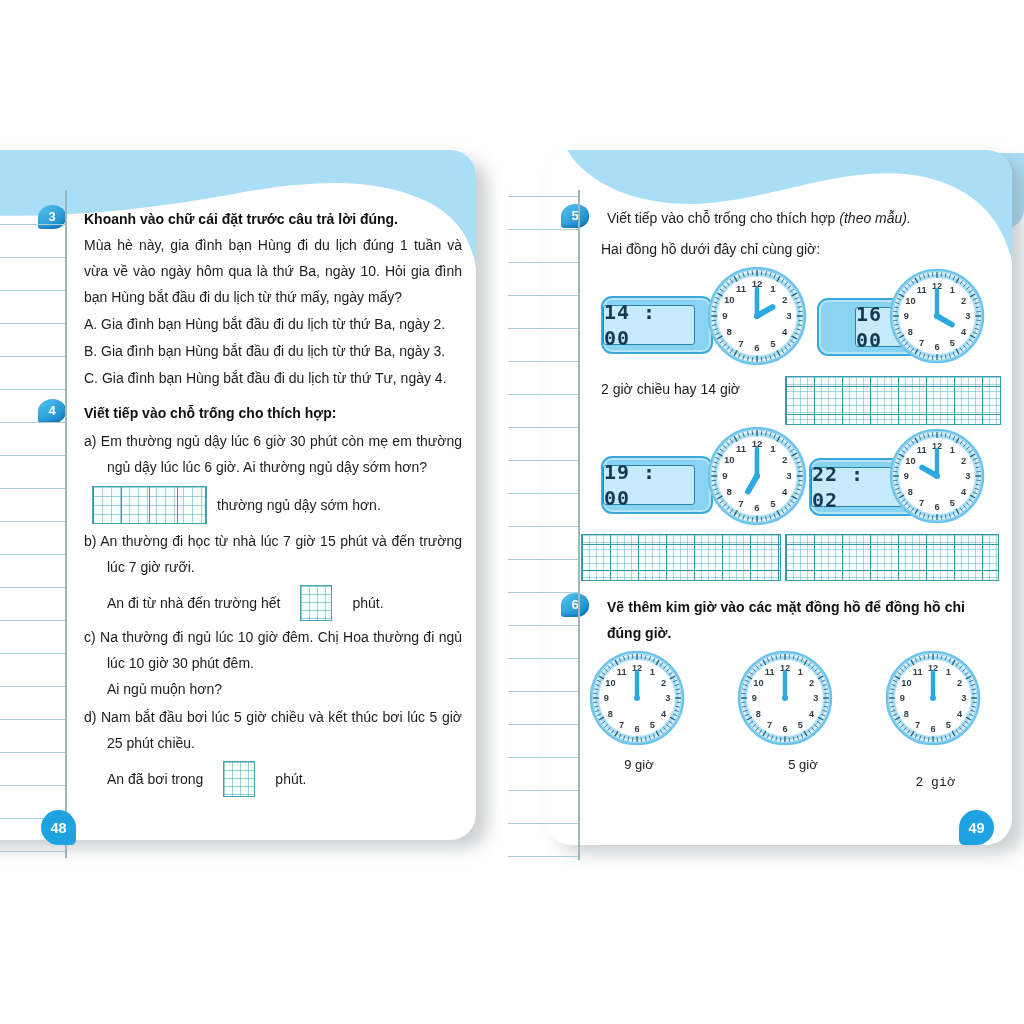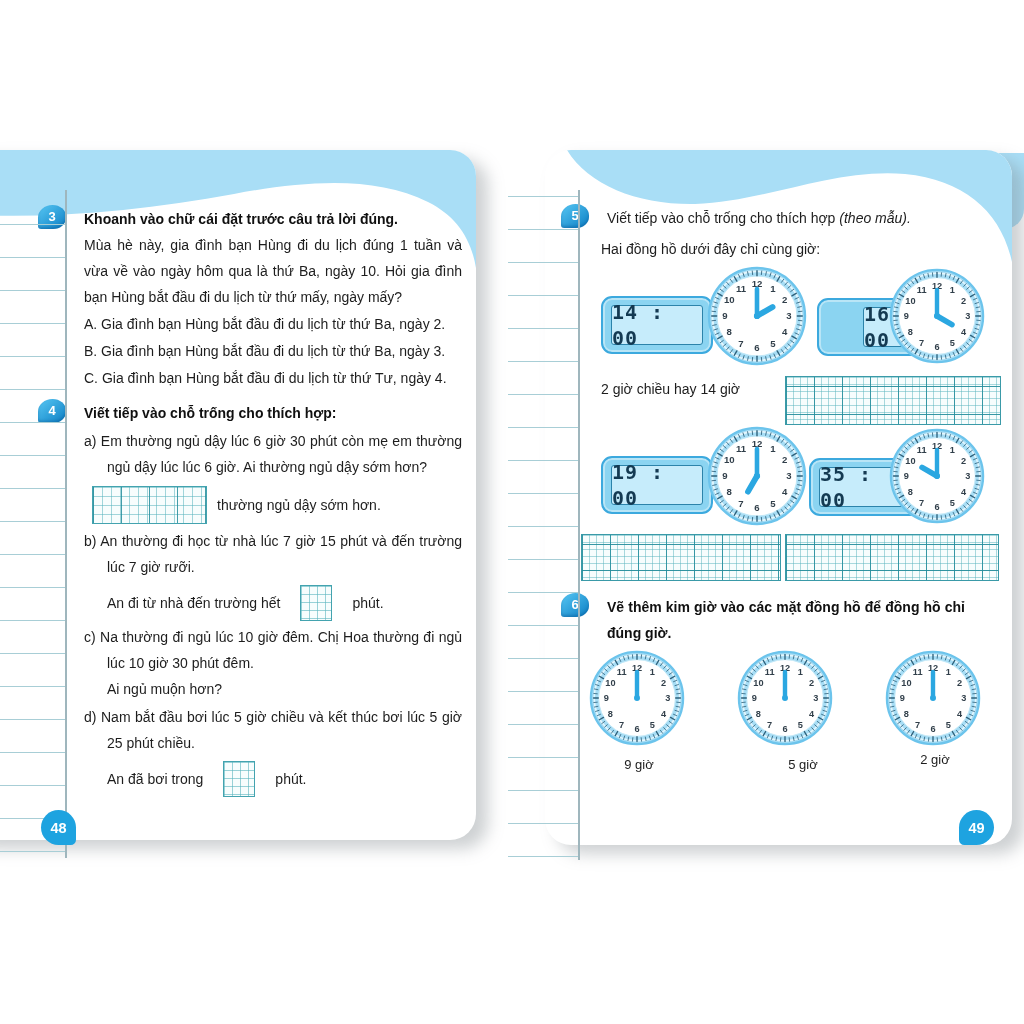--- a/index.html
+++ b/index.html
@@ -56,21 +56,21 @@
 
   
   .content-right{position:absolute;inset:0;font-size:14px;line-height:26px;z-index:1;}
   .abs{position:absolute;}
   .title5{left:62px;top:55px;width:380px;}
   .subtitle5{left:56px;top:86px;}
   .caption5{left:56px;top:226px;}
   .p6block{left:62px;top:444px;width:358px;text-align:justify;}
 
   
-  .digital{position:absolute;width:108px;height:54px;background:#8bd4f1;border:2.5px solid #3ca9de;border-radius:11px;display:flex;align-items:center;justify-content:center;box-shadow:inset 0 0 0 2px rgba(255,255,255,.4);}
+  .digital{position:absolute;width:108px;height:54px;background:#8bd4f1;border:2.5px solid #3ca9de;border-radius:11px;display:flex;align-items:center;box-shadow:inset 0 0 0 2px rgba(255,255,255,.4);}
   .screen{width:90px;height:38px;background:#c6ecfb;border:1.5px solid #2c83aa;border-radius:3px;display:flex;align-items:center;justify-content:center;font-family:"DejaVu Sans Mono",monospace;font-weight:bold;font-size:20px;color:#143a52;letter-spacing:1px;}
 
   
   .analog{position:absolute;width:100px;height:100px;}
   .analog svg{display:block;}
   .clock-label{position:absolute;width:100px;text-align:center;font-size:13px;}
 </style>
 </head>
 <body>
 
@@ -395,21 +395,21 @@
             <text x="22.29" y="37.40" font-size="9.6" font-weight="bold" text-anchor="middle" fill="#313f4a" font-family="Liberation Sans, sans-serif">10</text>
             <text x="34.00" y="25.69" font-size="9.6" font-weight="bold" text-anchor="middle" fill="#313f4a" font-family="Liberation Sans, sans-serif">11</text>
             <text x="50.00" y="21.40" font-size="9.6" font-weight="bold" text-anchor="middle" fill="#313f4a" font-family="Liberation Sans, sans-serif">12</text>
             <line x1="50" y1="50" x2="50.00" y2="23.00" stroke="#2ba7e1" stroke-width="4.6" stroke-linecap="round"></line>
             <line x1="50" y1="50" x2="41.00" y2="65.59" stroke="#2ba7e1" stroke-width="5.8" stroke-linecap="round"></line>
             <circle cx="50" cy="50" r="3.1" fill="#2ba7e1"></circle>
           </svg>
         </div>
 
       <div class="digital" style="left:264px;top:308px;">
-        <div class="screen">35 : 00</div>
+        <div class="screen">22 : 02</div>
       </div>
       <div class="analog" style="left:344px;top:278px;width:96px;height:96px;">
           <svg viewBox="0 0 100 100" width="100%" height="100%">
             <circle cx="50" cy="50" r="48" fill="#a6ddf5" stroke="#6cc4ec" stroke-width="2.4"></circle>
             <circle cx="50" cy="50" r="44.6" fill="none" stroke="#eaf8fe" stroke-width="1.7" opacity="0.9"></circle>
             <circle cx="50" cy="50" r="40" fill="#ffffff" stroke="#bfe7f7" stroke-width="1"></circle>
             <line x1="50.00" y1="9.70" x2="50.00" y2="4.70" stroke="#2e607a" stroke-width="1.4" stroke-linecap="round"></line>
             <line x1="54.35" y1="8.63" x2="54.74" y2="4.95" stroke="#2e607a" stroke-width="0.85" stroke-linecap="round"></line>
             <line x1="58.65" y1="9.31" x2="59.42" y2="5.69" stroke="#2e607a" stroke-width="0.85" stroke-linecap="round"></line>
             <line x1="62.86" y1="10.44" x2="64.00" y2="6.92" stroke="#2e607a" stroke-width="0.85" stroke-linecap="round"></line>
@@ -734,21 +734,21 @@
             <text x="22.29" y="37.40" font-size="9.6" font-weight="bold" text-anchor="middle" fill="#313f4a" font-family="Liberation Sans, sans-serif">10</text>
             <text x="34.00" y="25.69" font-size="9.6" font-weight="bold" text-anchor="middle" fill="#313f4a" font-family="Liberation Sans, sans-serif">11</text>
             <text x="50.00" y="21.40" font-size="9.6" font-weight="bold" text-anchor="middle" fill="#313f4a" font-family="Liberation Sans, sans-serif">12</text>
             <line x1="50" y1="50" x2="50.00" y2="23.00" stroke="#2ba7e1" stroke-width="4.6" stroke-linecap="round"></line>
             <circle cx="50" cy="50" r="3.1" fill="#2ba7e1"></circle>
           </svg>
         </div>
 
       <div class="clock-label" style="left:44px;top:602px;">9 giờ</div>
       <div class="clock-label" style="left:208px;top:602px;">5 giờ</div>
-      <div class="clock-label" style="left:340px;top:597px;">2 giờ</div>
+      <div class="clock-label" style="left:340px;top:620px;font-family:Liberation Mono, monospace;">2 giờ</div>
 
     </div>
   </div>
 
   <div class="mlines mlines-left"></div>
   <div class="vline vline-left"></div>
   <div class="mlines mlines-right"></div>
   <div class="vline vline-right"></div>
 
   <div class="page-badge pb48">48</div>

